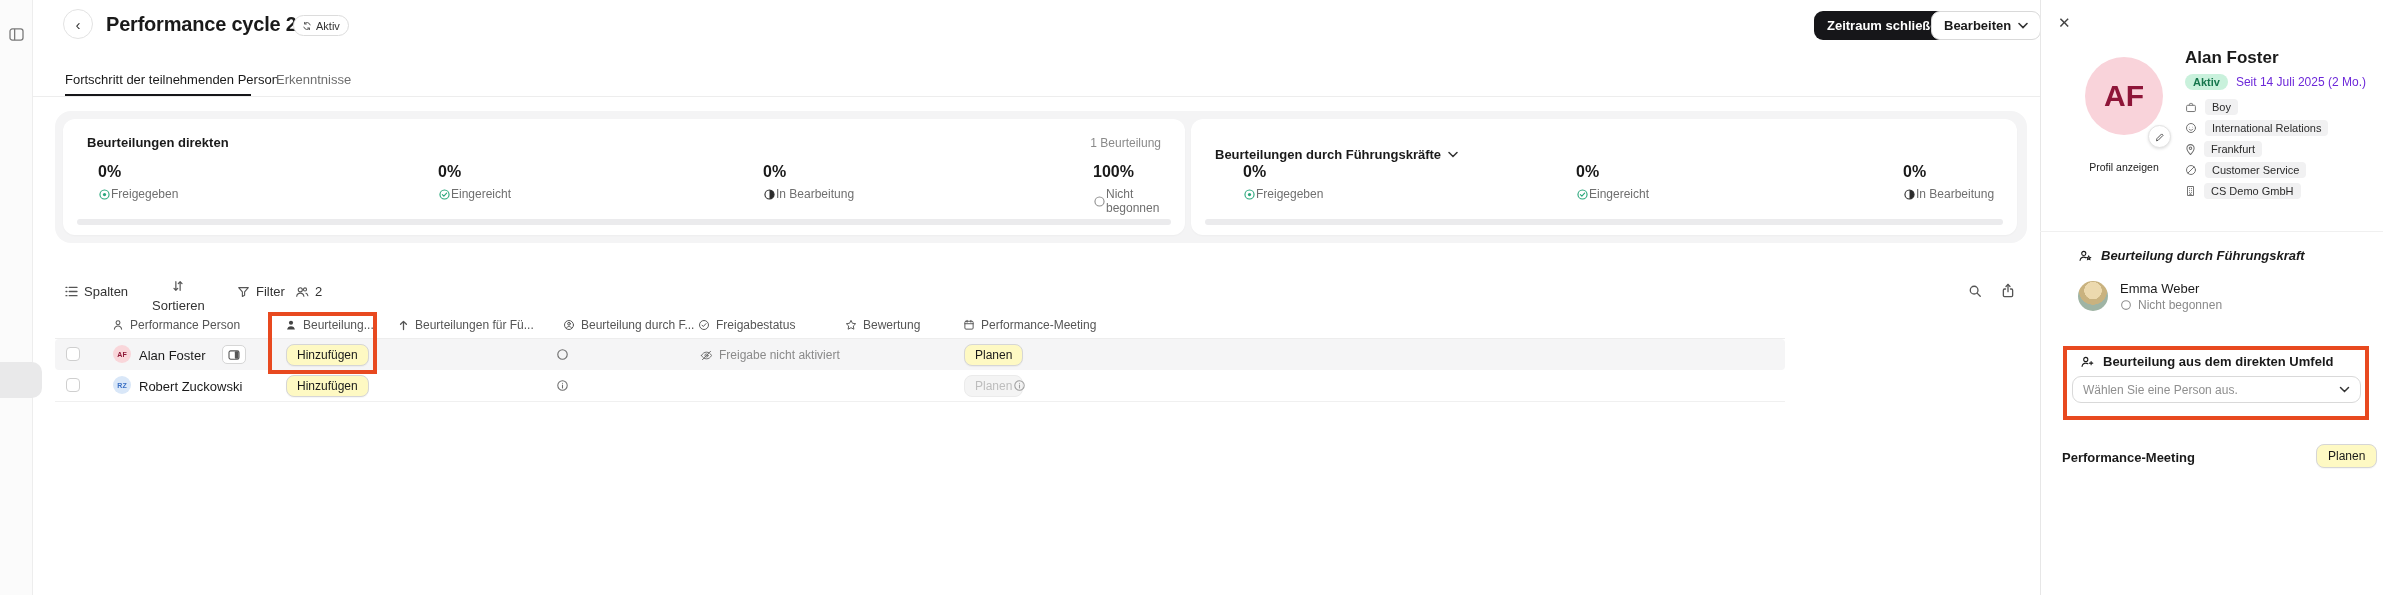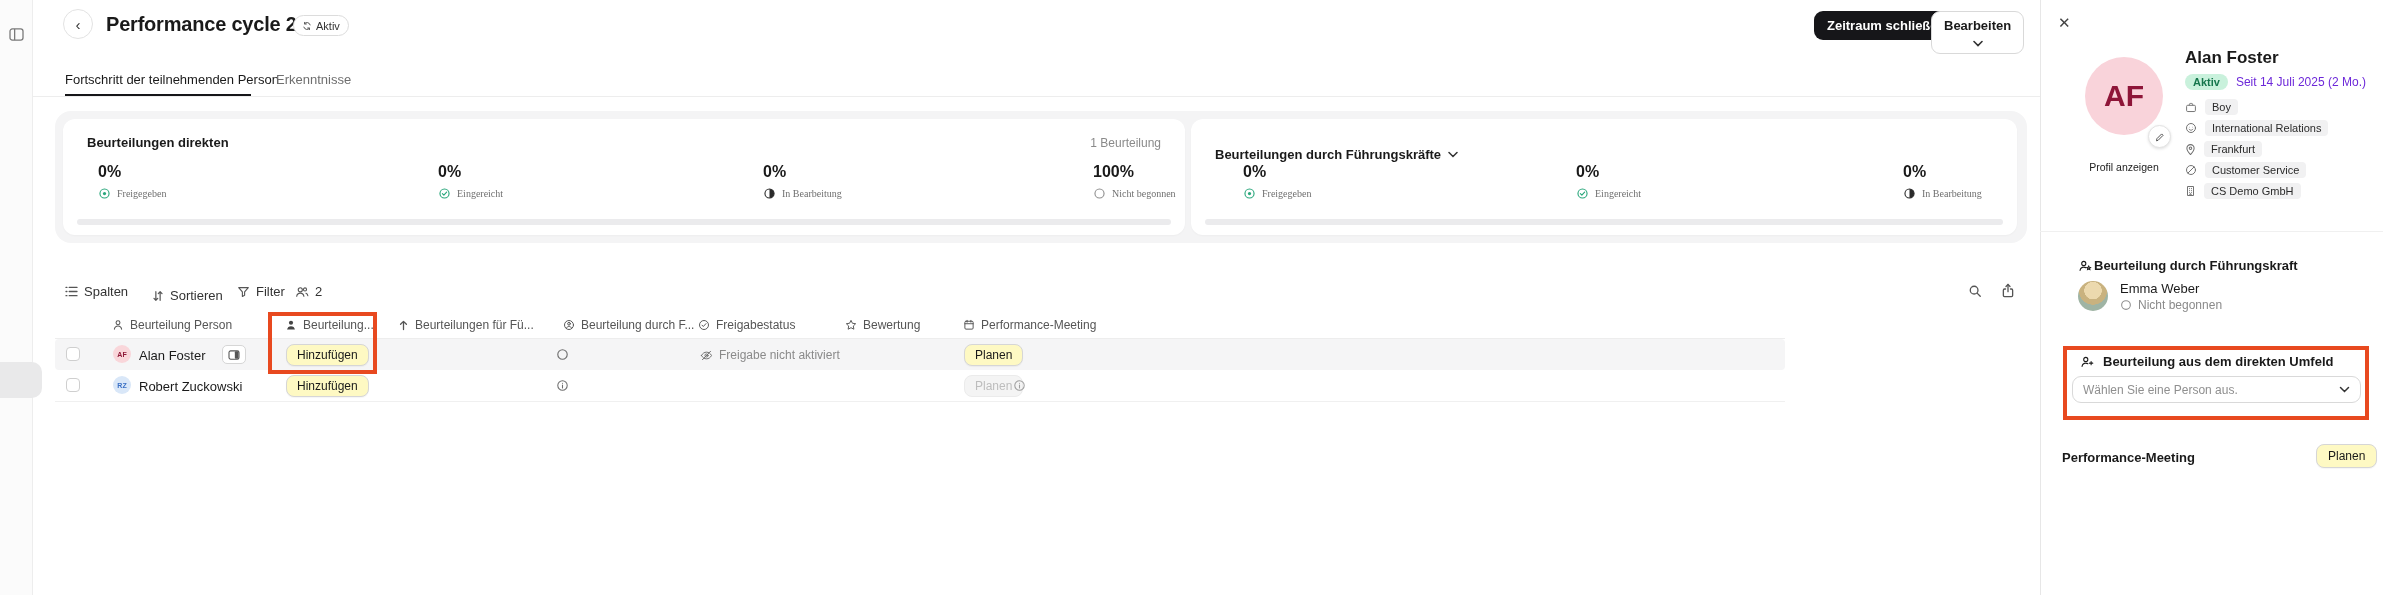--- a/index.html
+++ b/index.html
@@ -26,21 +26,21 @@
   .tab.inactive { color:#6f6f6f; }
   .tab-underline { left:65px; top:94px; width:186px; height:2px; background:#161619; }
   .tabs-border { left:33px; top:96px; width:2007px; height:1px; background:#ededed; }
 
   
   .stats-wrap { left:55px; top:111px; width:1972px; height:132px; background:#f4f4f5; border-radius:16px; }
   .stat-card { position:absolute; top:8px; height:116px; background:#fff; border-radius:12px; box-shadow:0 1px 2px rgba(0,0,0,.03); }
   .card-title { font-size:13px; font-weight:700; }
   .card-count { font-size:12px; color:#8a8a8a; }
   .pct { font-size:16px; font-weight:700; }
-  .pct-label { display:flex; align-items:center; gap:6px; font-size:10px; color:#6f6f6f; margin-top:6px;font-family:Liberation Serif, serif; }
+  .pct-label { display:flex; align-items:center; font-size:12px; color:#6f6f6f; margin-top:6px; }
   .pbar { position:absolute; left:14px; right:14px; bottom:10px; height:6px; background:#ebebed; border-radius:3px; }
 
   
   .tool-item { display:inline-flex; align-items:center; gap:6px; font-size:13px; color:#333; cursor:pointer; }
 
   
   .thead-border { left:55px; top:338px; width:1730px; height:1px; background:#ededed; }
   .row-border { left:55px; top:401px; width:1730px; height:1px; background:#f0f0f0; }
   .col-h { display:inline-flex; align-items:center; gap:6px; font-size:12px; color:#555; cursor:pointer; white-space:nowrap; }
   .row-hl { left:55px; top:339px; width:1730px; height:31px; background:#f5f5f6; border-radius:4px; }
@@ -105,21 +105,21 @@
         <svg width="10" height="10" viewBox="0 0 16 16" fill="none" stroke="#555" stroke-width="1.6" stroke-linecap="round">
           <path d="M13 6.2A5.2 5.2 0 0 0 4 4.4"></path>
           <path d="M3 9.8A5.2 5.2 0 0 0 12 11.6"></path>
           <path d="M4.2 2.2v2.6h2.6"></path>
           <path d="M11.8 13.8v-2.6H9.2"></path>
         </svg>
       </span>
     <span>Aktiv</span>
   </div>
   <button class="abs btn-dark" style="left:1814px; top:11px;">Zeitraum schließen</button>
-  <button class="abs btn-outline" style="left:1931px; top:11px;flex-direction:column;">
+  <button class="abs btn-outline" style="left:1931px; top:11px;">
     <span>Bearbeiten</span>
     <span>
         <svg width="10" height="7" viewBox="0 0 10 7" fill="none" stroke="#333" stroke-width="1.6" stroke-linecap="round">
           <path d="M1 1.5 5 5.5 9 1.5"></path>
         </svg>
       </span>
   </button>
 
   <div class="abs tab" style="left:65px; top:72px;">Fortschritt der teilnehmenden Person</div>
   <div class="abs tab inactive" style="left:276px; top:72px;">Erkenntnisse</div>
@@ -232,21 +232,21 @@
   </div>
 
   <div class="abs tool-item" style="left:65px; top:284px;">
     <span>
         <svg width="13" height="11" viewBox="0 0 14 12" fill="none" stroke="#555" stroke-width="1.4" stroke-linecap="round">
           <path d="M1 1.5h1M4.5 1.5H13M1 6h1M4.5 6H13M1 10.5h1M4.5 10.5H13"></path>
         </svg>
       </span>
     <span>Spalten</span>
   </div>
-  <div class="abs tool-item" style="left:152px; top:288px;">
+  <div class="abs tool-item" style="left:152px; top:280px;flex-direction:column;">
     <span>
         <svg width="12" height="12" viewBox="0 0 14 14" fill="none" stroke="#555" stroke-width="1.4" stroke-linecap="round" stroke-linejoin="round">
           <path d="M4.5 2v10M4.5 12 2.3 9.8M4.5 12l2.2-2.2M9.5 12V2M9.5 2 7.3 4.2M9.5 2l2.2 2.2"></path>
         </svg>
       </span>
     <span>Sortieren</span>
   </div>
   <div class="abs tool-item" style="left:237px; top:284px;">
     <span>
         <svg width="13" height="12" viewBox="0 0 16 15" fill="none" stroke="#555" stroke-width="1.4" stroke-linejoin="round">
@@ -280,21 +280,21 @@
       </svg>
   </div>
 
   <div class="abs col-h" style="left:112px; top:318px;">
     <span>
         <svg width="12" height="12" viewBox="0 0 16 16" fill="none" stroke="#555" stroke-width="1.4" stroke-linecap="round">
           <circle cx="8" cy="5" r="2.6"></circle>
           <path d="M3.2 13.6c.5-2.8 2.3-4.3 4.8-4.3s4.3 1.5 4.8 4.3"></path>
         </svg>
       </span>
-    <span>Beurteilung Person</span>
+    <span>Performance Person</span>
   </div>
   <div class="abs col-h" style="left:285px; top:318px;">
     <span>
         <svg width="12" height="12" viewBox="0 0 16 16" fill="#444">
           <circle cx="8" cy="5" r="2.8"></circle>
           <path d="M2.8 14c.5-3 2.4-4.5 5.2-4.5s4.7 1.5 5.2 4.5z"></path>
         </svg>
       </span>
     <span>Beurteilung...</span>
   </div>
@@ -463,21 +463,21 @@
         <svg width="11" height="12" viewBox="0 0 14 16" fill="none" stroke="#6f6f6f" stroke-width="1.3" stroke-linejoin="round">
           <rect x="3" y="2" width="8" height="12"></rect>
           <path d="M5.2 4.6h1.2M7.8 4.6H9M5.2 7.2h1.2M7.8 7.2H9M5.2 9.8h1.2M7.8 9.8H9M6.2 14v-2.2h1.6V14"></path>
         </svg>
       </span>
     <span class="tag">CS Demo GmbH</span>
   </div>
 
   <div class="abs divider-r"></div>
 
-  <div class="abs" style="left:2078px; top:258px; display:flex; align-items:center; gap:2px;">
+  <div class="abs" style="left:2078px; top:248px; display:flex; align-items:center; gap:9px;font-style:italic;">
     <span>
         <svg width="14" height="13" viewBox="0 0 17 15" fill="none" stroke="#1a1a1a" stroke-width="1.3" stroke-linecap="round">
           <circle cx="7" cy="5" r="2.5"></circle>
           <path d="M2.5 13.5c.5-2.6 2.2-4 4.5-4 1 0 1.9.25 2.6.7"></path>
           <path d="M13 8.2l.7 1.4 1.5.2-1.1 1.1.3 1.5-1.4-.7-1.4.7.3-1.5-1.1-1.1 1.5-.2z"></path>
         </svg>
       </span>
     <span class="sec-title">Beurteilung durch Führungskraft</span>
   </div>
   <div class="abs photo-av" style="left:2078px; top:281px;"></div>

